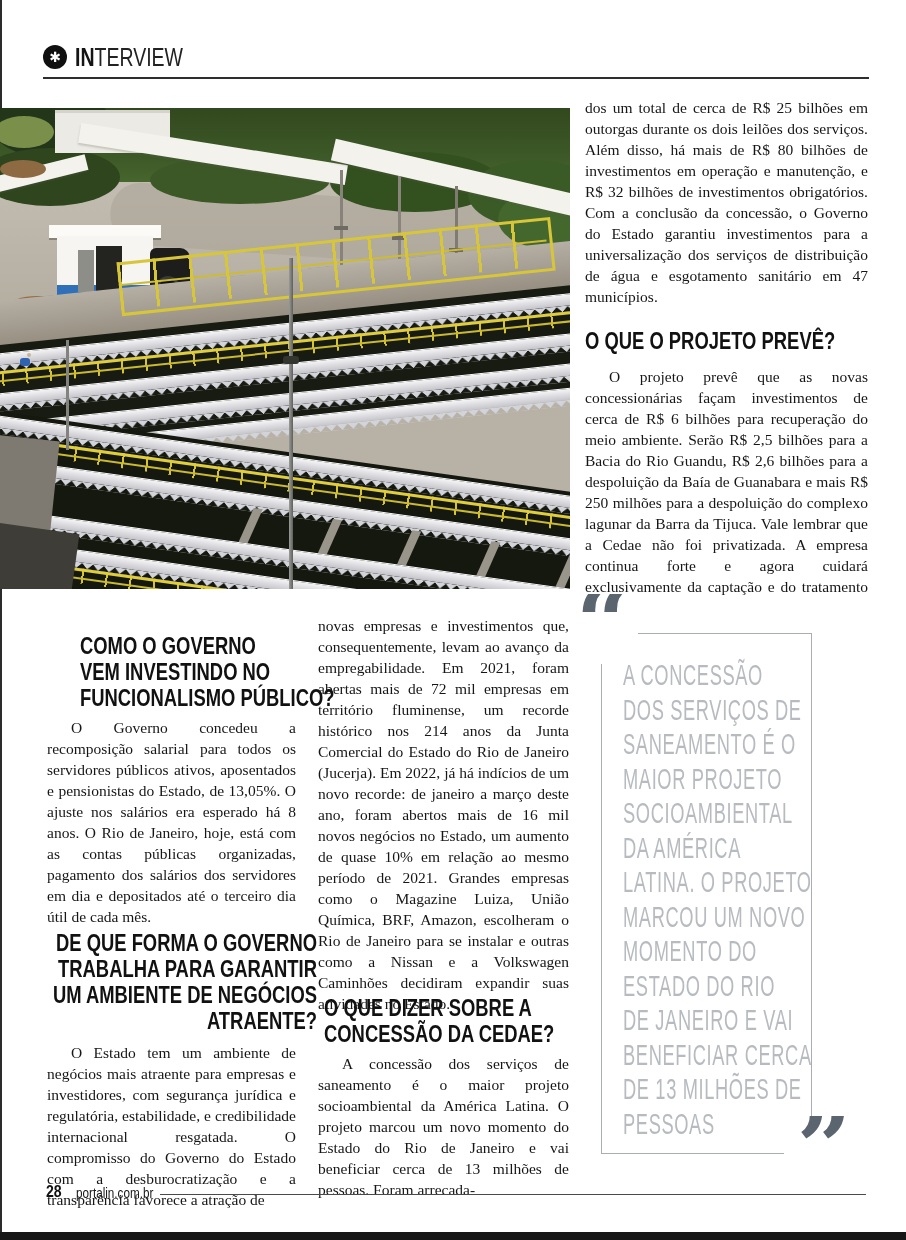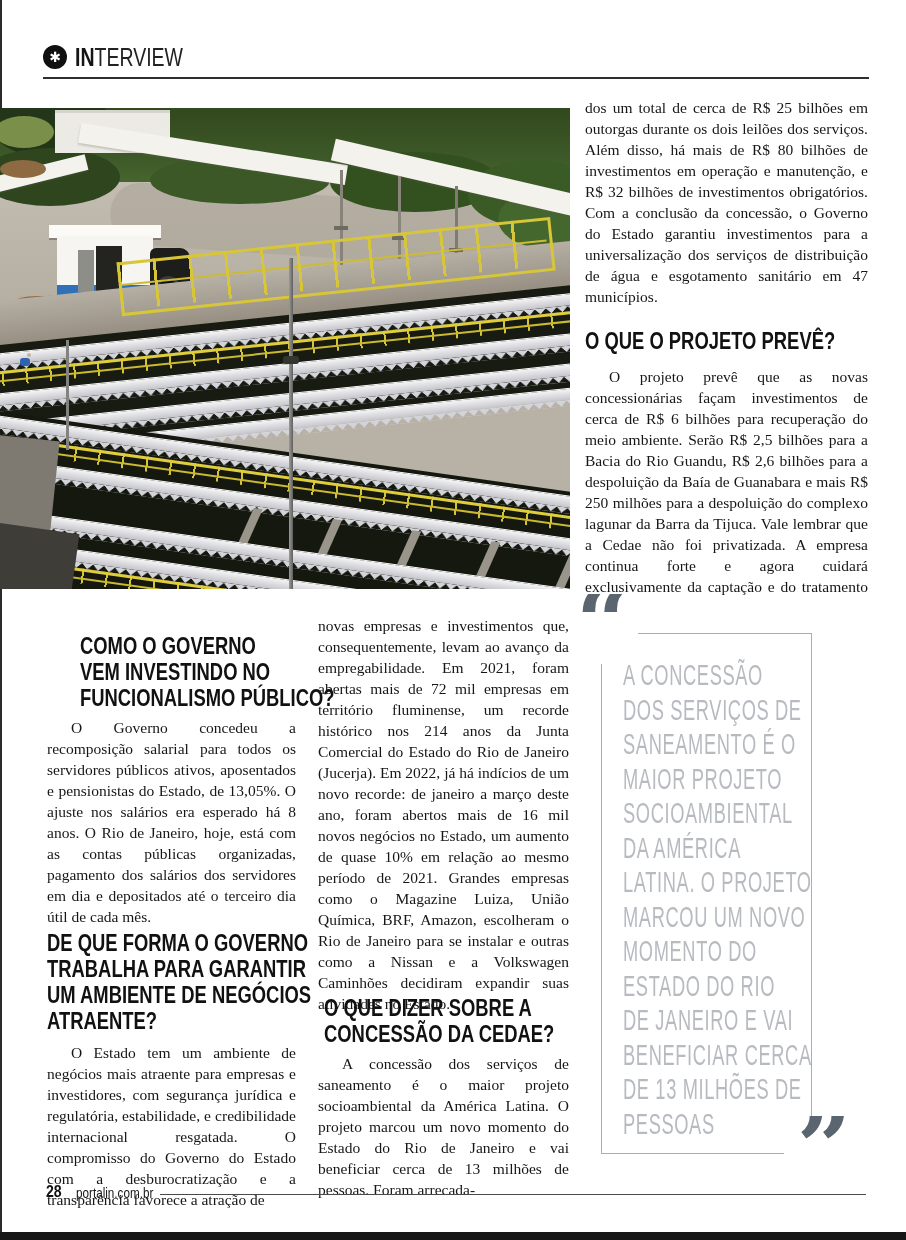--- a/index.html
+++ b/index.html
@@ -204,21 +204,21 @@
   <div class="abs pq-mark pq-open"><span>“</span></div>
   <div class="abs pq-mark pq-close"><span>”</span></div>
 
   <div class="abs" style="left:47px;top:633px;width:250px;margin-left:33px;">
     <div class="h-cond">COMO O GOVERNO
 VEM INVESTINDO NO
 FUNCIONALISMO PÚBLICO?</div>
   </div>
   <div class="abs serif ind" style="left:47px;top:717px;width:249px;">O Governo concedeu a recomposição salarial para todos os servidores públicos ativos, aposentados e pensionistas do Estado, de 13,05%. O ajuste nos salários era esperado há 8 anos. O Rio de Janeiro, hoje, está com as contas públicas organizadas, pagamento dos salários dos servidores em dia e depositados até o terceiro dia útil de cada mês.</div>
 
-  <div class="abs" style="left:47px;top:930px;width:250px;">
+  <div class="abs" style="left:47px;top:930px;width:250px;text-align:right;">
     <div class="h-cond">DE QUE FORMA O GOVERNO
 TRABALHA PARA GARANTIR
 UM AMBIENTE DE NEGÓCIOS
 ATRAENTE?</div>
   </div>
   <div class="abs serif ind" style="left:47px;top:1042px;width:249px;">O Estado tem um ambiente de negócios mais atraente para empresas e investidores, com segurança jurídica e regulatória, estabilidade, e credibilidade internacional resgatada. O compromisso do Governo do Estado com a desburocratização e a transparência favorece a atração de</div>
 
   <div class="abs serif" style="left:318px;top:615px;width:251px;">novas empresas e investimentos que, consequentemente, levam ao avanço da empregabilidade. Em 2021, foram abertas mais de 72 mil empresas em território fluminense, um recorde histórico nos 214 anos da Junta Comercial do Estado do Rio de Janeiro (Jucerja). Em 2022, já há indícios de um novo recorde: de janeiro a março deste ano, foram abertos mais de 16 mil novos negócios no Estado, um aumento de quase 10% em relação ao mesmo período de 2021. Grandes empresas como o Magazine Luiza, União Química, BRF, Amazon, escolheram o Rio de Janeiro para se instalar e outras como a Nissan e a Volkswagen Caminhões decidiram expandir suas atividades no Estado.</div>
 
   <div class="abs" style="left:324px;top:995px;width:251px;">

